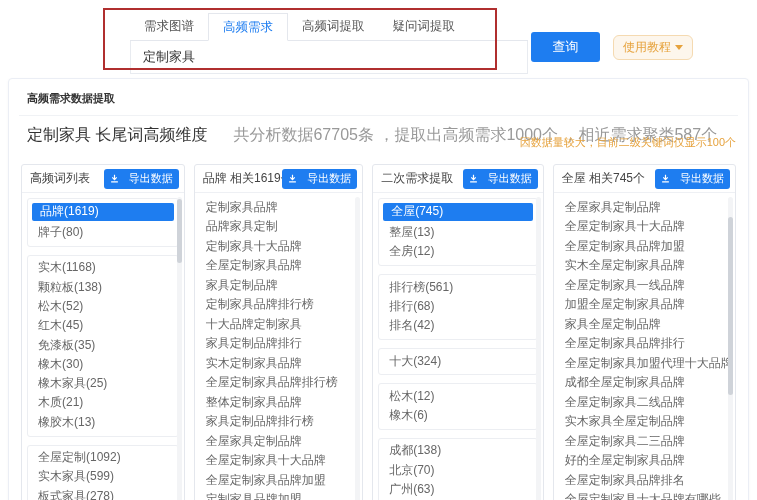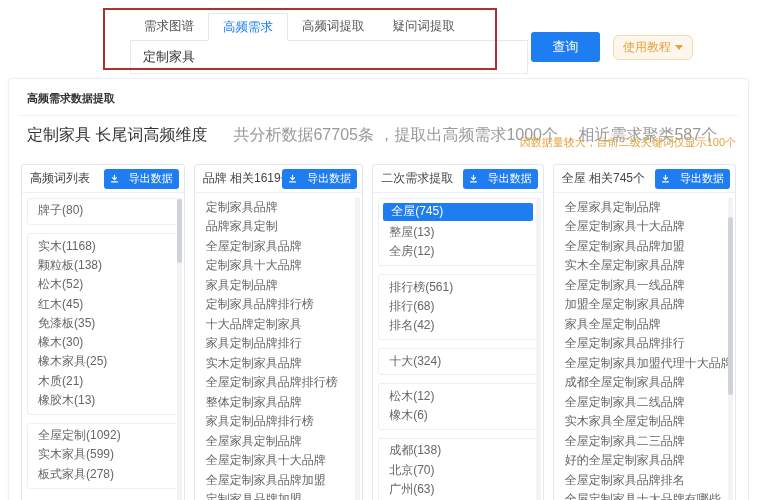--- a/index.html
+++ b/index.html
@@ -100,20 +100,21 @@
         <span class="col-title">高频词列表</span>
         <button class="export-btn">
           <svg width="9" height="9" viewBox="0 0 12 12" fill="none" stroke="#fff" stroke-width="1.6">
               <path d="M6 1v6M3 4.5L6 7.5 9 4.5M1.5 10.5h9"></path>
             </svg>
           <span>导出数据</span>
         </button>
       </div>
       <div class="col-list">
           <div class="group">
+            <div class="item selected">品牌(1619)</div>
             <div class="item">牌子(80)</div>
           </div>
           <div class="group">
             <div class="item">实木(1168)</div>
             <div class="item">颗粒板(138)</div>
             <div class="item">松木(52)</div>
             <div class="item">红木(45)</div>
             <div class="item">免漆板(35)</div>
             <div class="item">橡木(30)</div>
             <div class="item">橡木家具(25)</div>
@@ -136,22 +137,22 @@
         <button class="export-btn">
           <svg width="9" height="9" viewBox="0 0 12 12" fill="none" stroke="#fff" stroke-width="1.6">
               <path d="M6 1v6M3 4.5L6 7.5 9 4.5M1.5 10.5h9"></path>
             </svg>
           <span>导出数据</span>
         </button>
       </div>
       <div class="col-list">
           <div class="item plain">定制家具品牌</div>
           <div class="item plain">品牌家具定制</div>
+          <div class="item plain">定制家具十大品牌</div>
           <div class="item plain">全屋定制家具品牌</div>
-          <div class="item plain">定制家具十大品牌</div>
           <div class="item plain">家具定制品牌</div>
           <div class="item plain">定制家具品牌排行榜</div>
           <div class="item plain">十大品牌定制家具</div>
           <div class="item plain">家具定制品牌排行</div>
           <div class="item plain">实木定制家具品牌</div>
           <div class="item plain">全屋定制家具品牌排行榜</div>
           <div class="item plain">整体定制家具品牌</div>
           <div class="item plain">家具定制品牌排行榜</div>
           <div class="item plain">全屋家具定制品牌</div>
           <div class="item plain">全屋定制家具十大品牌</div>

